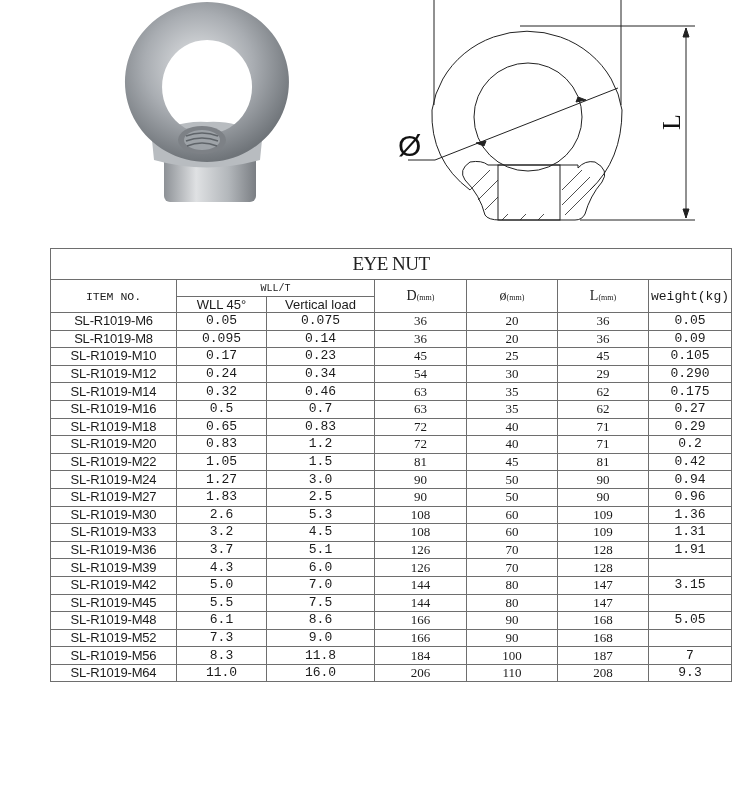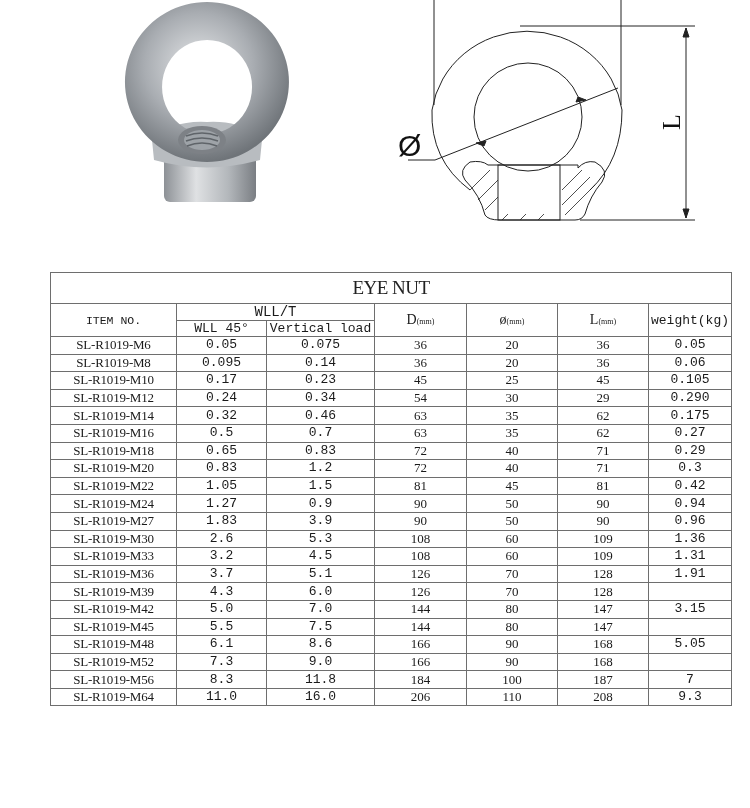--- a/index.html
+++ b/index.html
@@ -1,29 +1,29 @@
 <!DOCTYPE html>
 <html><head>
 <meta charset="utf-8">
 <style>
   html, body { margin:0; padding:0; background:#ffffff; }
   body { width:750px; height:808px; position:relative; overflow:hidden; font-family:"Liberation Serif", serif; color:#1a1a1a; }
   .photo { position:absolute; left:112px; top:0px; width:190px; height:205px; }
   .drawing { position:absolute; left:390px; top:0px; width:310px; height:235px; }
-  table.spec { position:absolute; left:50px; top:272px; border-collapse:collapse; table-layout:fixed; width:681px; }
+  table.spec { position:absolute; left:50px; top:248px; border-collapse:collapse; table-layout:fixed; width:681px; }
   table.spec td, table.spec th { border:1px solid #6e6e6e; padding:0; text-align:center; font-weight:normal; white-space:nowrap; overflow:hidden; }
   .title-cell { height:30px; font-family:"Liberation Serif", serif; font-size:19px; letter-spacing:-0.5px; color:#222; }
   .hdr { font-family:Liberation Mono, monospace; font-size:11.5px; }
   .hdr-sans { font-family:Liberation Mono, monospace; font-size:13px; }
   .hdr-serif { font-family:"Liberation Serif", serif; font-size:14px; }
   .hdr-serif small { font-size:8px;margin-top:21px; }
-  .sub { font-family:Liberation Mono, monospace; font-size:13px; height:15px; line-height:15px; }
-  .wllt { font-family:"Liberation Mono", monospace; font-size:14px; height:16px; }
+  .sub { font-family:Liberation Sans, sans-serif; font-size:13px; height:15px; line-height:15px; }
+  .wllt { font-family:"Liberation Mono", monospace; font-size:10px; height:16px; }
   tr.row td { height:16.6px; line-height:16px; font-size:13px; }
-  td.item { font-family:Liberation Serif, serif; font-size:12.5px; letter-spacing:-0.2px; }
+  td.item { font-family:Liberation Sans, sans-serif; font-size:12.5px; letter-spacing:-0.2px; }
   td.mono { font-family:"Liberation Mono", monospace; }
   td.num { font-family:"Liberation Serif", serif; font-size:14px; }
 </style>
 </head>
 <body>
 
 <svg class="photo" viewBox="0 0 190 205">
   <defs>
     <radialGradient id="ringG" cx="45%" cy="40%" r="60%">
       <stop offset="0%" stop-color="#e4e6e8"></stop>
@@ -113,21 +113,21 @@
         <td class="num">36</td>
         <td class="mono">0.05</td>
       </tr>
       <tr class="row">
         <td class="item">SL-R1019-M8</td>
         <td class="mono">0.095</td>
         <td class="mono">0.14</td>
         <td class="num">36</td>
         <td class="num">20</td>
         <td class="num">36</td>
-        <td class="mono">0.06</td>
+        <td class="mono">0.09</td>
       </tr>
       <tr class="row">
         <td class="item">SL-R1019-M10</td>
         <td class="mono">0.17</td>
         <td class="mono">0.23</td>
         <td class="num">45</td>
         <td class="num">25</td>
         <td class="num">45</td>
         <td class="mono">0.105</td>
       </tr>
@@ -167,44 +167,44 @@
         <td class="num">71</td>
         <td class="mono">0.29</td>
       </tr>
       <tr class="row">
         <td class="item">SL-R1019-M20</td>
         <td class="mono">0.83</td>
         <td class="mono">1.2</td>
         <td class="num">72</td>
         <td class="num">40</td>
         <td class="num">71</td>
-        <td class="mono">0.3</td>
+        <td class="mono">0.2</td>
       </tr>
       <tr class="row">
         <td class="item">SL-R1019-M22</td>
         <td class="mono">1.05</td>
         <td class="mono">1.5</td>
         <td class="num">81</td>
         <td class="num">45</td>
         <td class="num">81</td>
         <td class="mono">0.42</td>
       </tr>
       <tr class="row">
         <td class="item">SL-R1019-M24</td>
         <td class="mono">1.27</td>
-        <td class="mono">0.9</td>
+        <td class="mono">3.0</td>
         <td class="num">90</td>
         <td class="num">50</td>
         <td class="num">90</td>
         <td class="mono">0.94</td>
       </tr>
       <tr class="row">
         <td class="item">SL-R1019-M27</td>
         <td class="mono">1.83</td>
-        <td class="mono">3.9</td>
+        <td class="mono">2.5</td>
         <td class="num">90</td>
         <td class="num">50</td>
         <td class="num">90</td>
         <td class="mono">0.96</td>
       </tr>
       <tr class="row">
         <td class="item">SL-R1019-M30</td>
         <td class="mono">2.6</td>
         <td class="mono">5.3</td>
         <td class="num">108</td>

